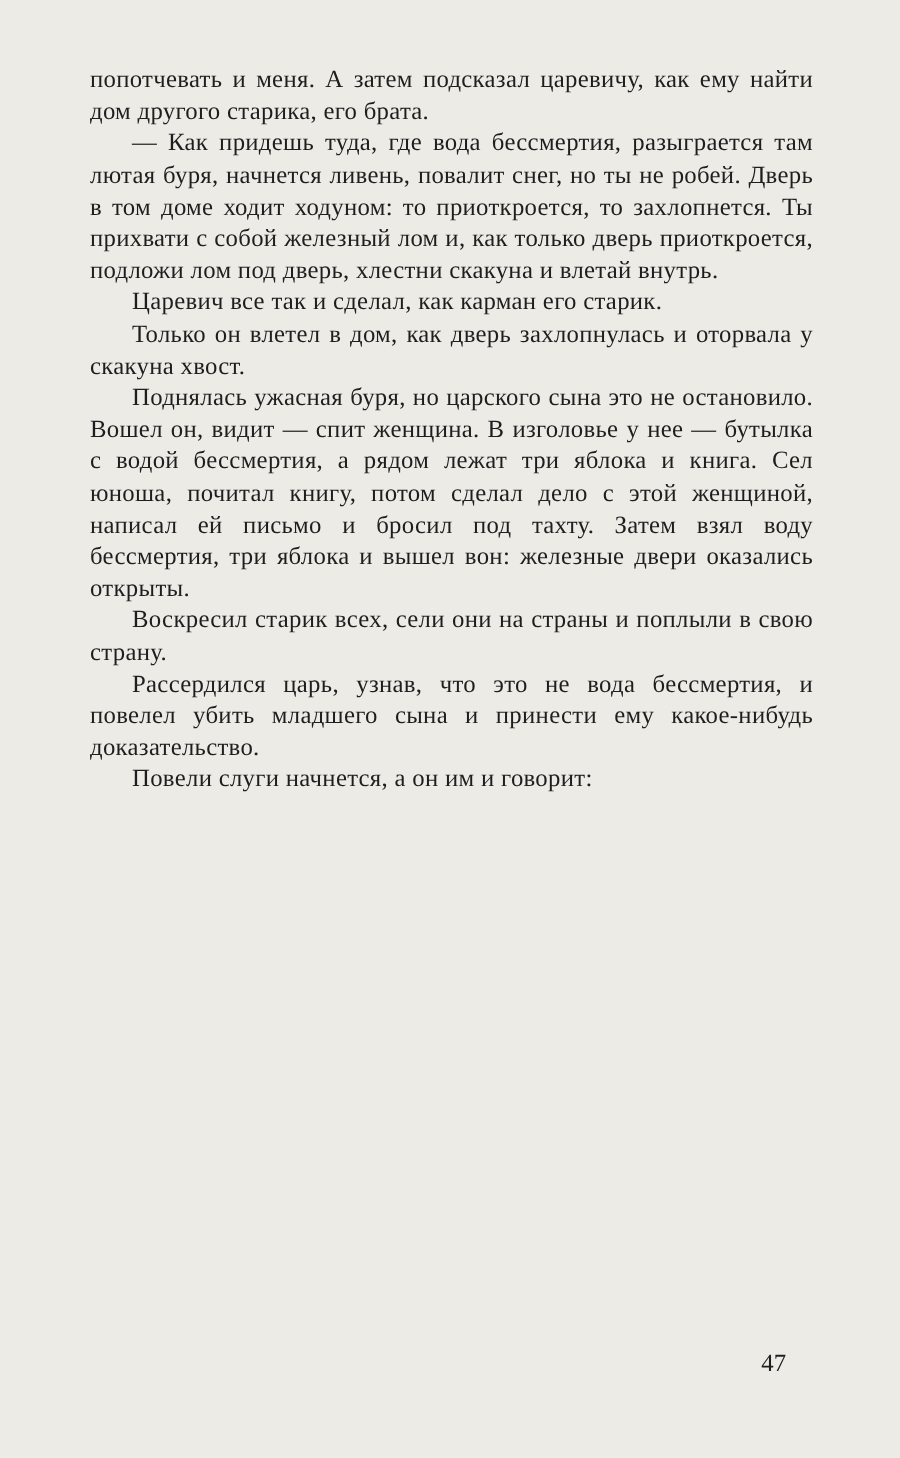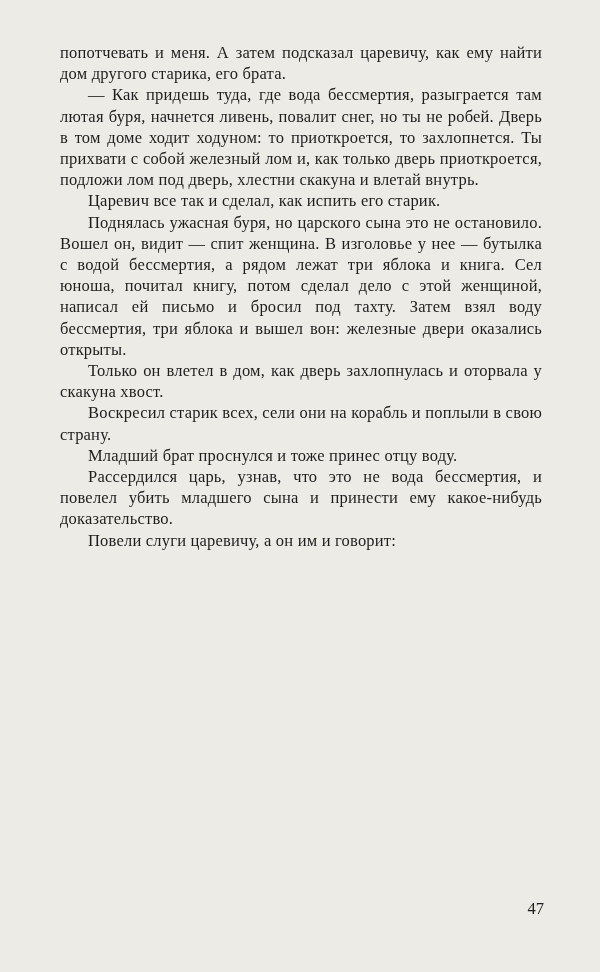--- a/index.html
+++ b/index.html
@@ -31,35 +31,34 @@
   .text-block p {
     margin: 0;
     padding: 0;
     text-indent: 28px;
   }
   .text-block p.continuation {
     text-indent: 0;
   }
   .page-number {
     position: absolute;
-    right: 56px;
+    right: 76px;
     bottom: 53px;
     font-size: 16.5px;
     color: #1e1e1e;
   }
 </style>
 </head>
 <body>
 
 <div class="book-page">
   <div class="text-block">
     <p class="continuation">попотчевать и меня. А затем подсказал царевичу, как ему найти дом другого старика, его брата.</p>
     <p>— Как придешь туда, где вода бессмертия, разыграется там лютая буря, начнется ливень, повалит снег, но ты не робей. Дверь в том доме ходит ходуном: то приоткроется, то захлопнется. Ты прихвати с собой железный лом и, как только дверь приоткроется, подложи лом под дверь, хлестни скакуна и влетай внутрь.</p>
-    <p>Царевич все так и сделал, как испить его старик.</p>
+    <p>Царевич все так и сделал, как карман его старик.</p>
+    <p>Только он влетел в дом, как дверь захлопнулась и оторвала у скакуна хвост.</p>
     <p>Поднялась ужасная буря, но царского сына это не остановило. Вошел он, видит — спит женщина. В изголовье у нее — бутылка с водой бессмертия, а рядом лежат три яблока и книга. Сел юноша, почитал книгу, потом сделал дело с этой женщиной, написал ей письмо и бросил под тахту. Затем взял воду бессмертия, три яблока и вышел вон: железные двери оказались открыты.</p>
-    <p>Только он влетел в дом, как дверь захлопнулась и оторвала у скакуна хвост.</p>
-    <p>Воскресил старик всех, сели они на корабль и поплыли в свою страну.</p>
-    <p>Младший брат проснулся и тоже принес отцу воду.</p>
+    <p>Воскресил старик всех, сели они на страны и поплыли в свою страну.</p>
     <p>Рассердился царь, узнав, что это не вода бессмертия, и повелел убить младшего сына и принести ему какое-нибудь доказательство.</p>
-    <p>Повели слуги царевичу, а он им и говорит:</p>
+    <p>Повели слуги начнется, а он им и говорит:</p>
   </div>
   <div class="page-number">47</div>
 </div>
 
 </body></html>

